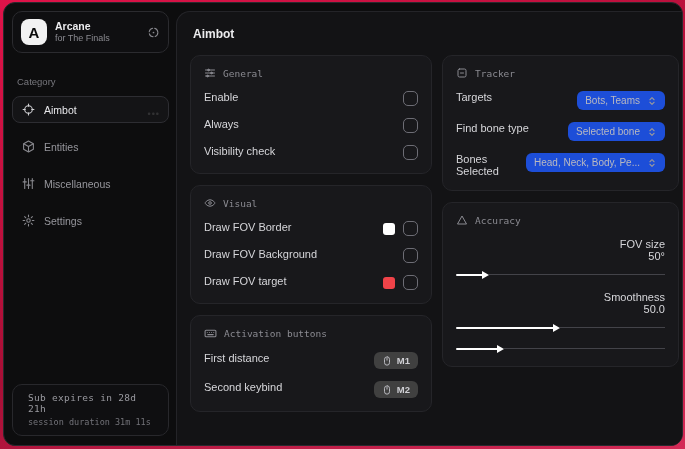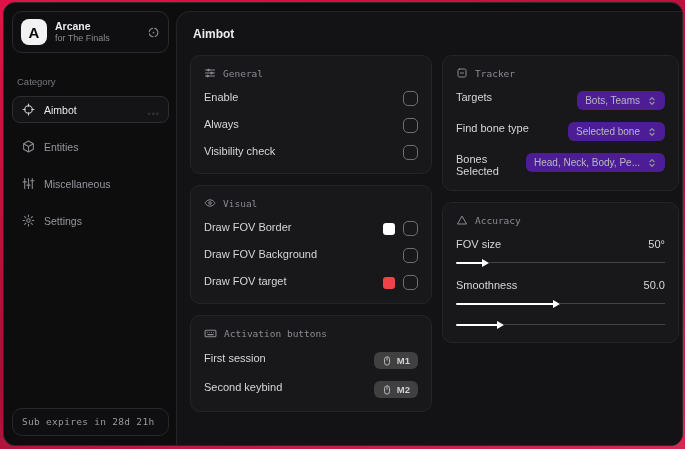--- a/index.html
+++ b/index.html
@@ -52,21 +52,21 @@
   }
   .nav-item + .nav-item { margin-top:6px; }
   .nav-item .ico { display:flex; color:currentColor; opacity:.9; }
   .nav-hint {
     position:absolute; right:8px; bottom:3px;
     color:#ffffff; opacity:.12; font-size:9px; letter-spacing:1px;
   }
   .sidebar-spacer { flex:1; }
   .sub-card {
     border:1px solid #28282c; border-radius:10px;
-    padding:7px 9px 8px; background:#0f0f11;
+    padding:7px 15px 8px; background:#0f0f11;
     font-family:"DejaVu Sans Mono", monospace;
   }
   .sub-line1 { color:#9a9aa0; font-size:9.5px; letter-spacing:.3px; }
   .sub-line2 { color:#737379; font-size:8.5px; margin-top:3px; }
   
   .main {
     flex:1; margin-top:8px;
     background:#131315;
     border-left:1px solid #242428; border-top:1px solid #242428;
     border-top-left-radius:14px;
@@ -100,27 +100,27 @@
   }
   .swatch { width:12px; height:12px; border-radius:3px; }
   .key-pill {
     display:flex; align-items:center; gap:5px;
     background:#404040; border-radius:6px;
     padding:3px 8px; color:#cfcfd4; font-size:9.5px; font-weight:bold;
   }
   .key-pill .ico { display:flex; color:#b9b9bf; }
   .select-pill {
     display:flex; align-items:center; gap:7px;
-    background:#4c1d95; border-radius:6px;
+    background:#1d4ed8; border-radius:6px;
     padding:4px 8px; color:#b9b9c0; font-size:10px;
     max-width:158px; white-space:nowrap;
   }
   .select-pill .ico { display:flex; color:#97979d; flex-shrink:0; }
   .slider-group { margin-top:12px; }
-  .slider-top { display:flex; justify-content:space-between; align-items:flex-end; }
+  .slider-top { display:flex; justify-content:space-between; align-items:flex-end;flex-direction:column; }
   .slider-value { color:#d8d8dc; font-size:11px; }
   .slider { display:flex; align-items:center; margin-top:8px; height:9px; cursor:pointer; }
   .slider-fill { height:2px; background:#ffffff; border-radius:2px; flex-shrink:0; }
   .slider-thumb {
     width:0; height:0; flex-shrink:0;
     border-left:7px solid #ffffff;
     border-top:4.5px solid transparent;
     border-bottom:4.5px solid transparent;
     margin-left:-1px;
   }
@@ -194,20 +194,21 @@
           </svg>
         </span>
         <span>Settings</span>
       </div>
     </div>
 
     <div class="sidebar-spacer"></div>
 
     <div class="sub-card">
       <div class="sub-line1">Sub expires in 28d 21h</div>
+      <div class="sub-line2">session duration 31m 11s</div>
     </div>
   </div>
 
   <div class="main">
     <div class="page-title">Aimbot</div>
 
     <div class="columns">
 
       <div class="col-left">
 
@@ -275,21 +276,21 @@
           <div class="card-head">
             <span class="ico">
               <svg width="13" height="13" viewBox="0 0 24 24" fill="none" stroke="currentColor" stroke-width="2" stroke-linecap="round">
                 <rect x="2" y="6" width="20" height="12" rx="2"></rect>
                   <path d="M6 10h.01M10 10h.01M14 10h.01M18 10h.01M7 14h10"></path>
               </svg>
             </span>
             <span>Activation buttons</span>
           </div>
           <div class="row">
-            <span class="row-label">First session</span>
+            <span class="row-label">First distance</span>
             <span class="key-pill">
               <span class="ico">
                 <svg width="10" height="10" viewBox="0 0 24 24" fill="none" stroke="currentColor" stroke-width="2.4" stroke-linecap="round">
                   <rect x="6" y="2" width="12" height="20" rx="6"></rect>
                     <line x1="12" y1="6" x2="12" y2="10"></line>
                 </svg>
               </span>
               <span>M1</span>
             </span>
           </div>

